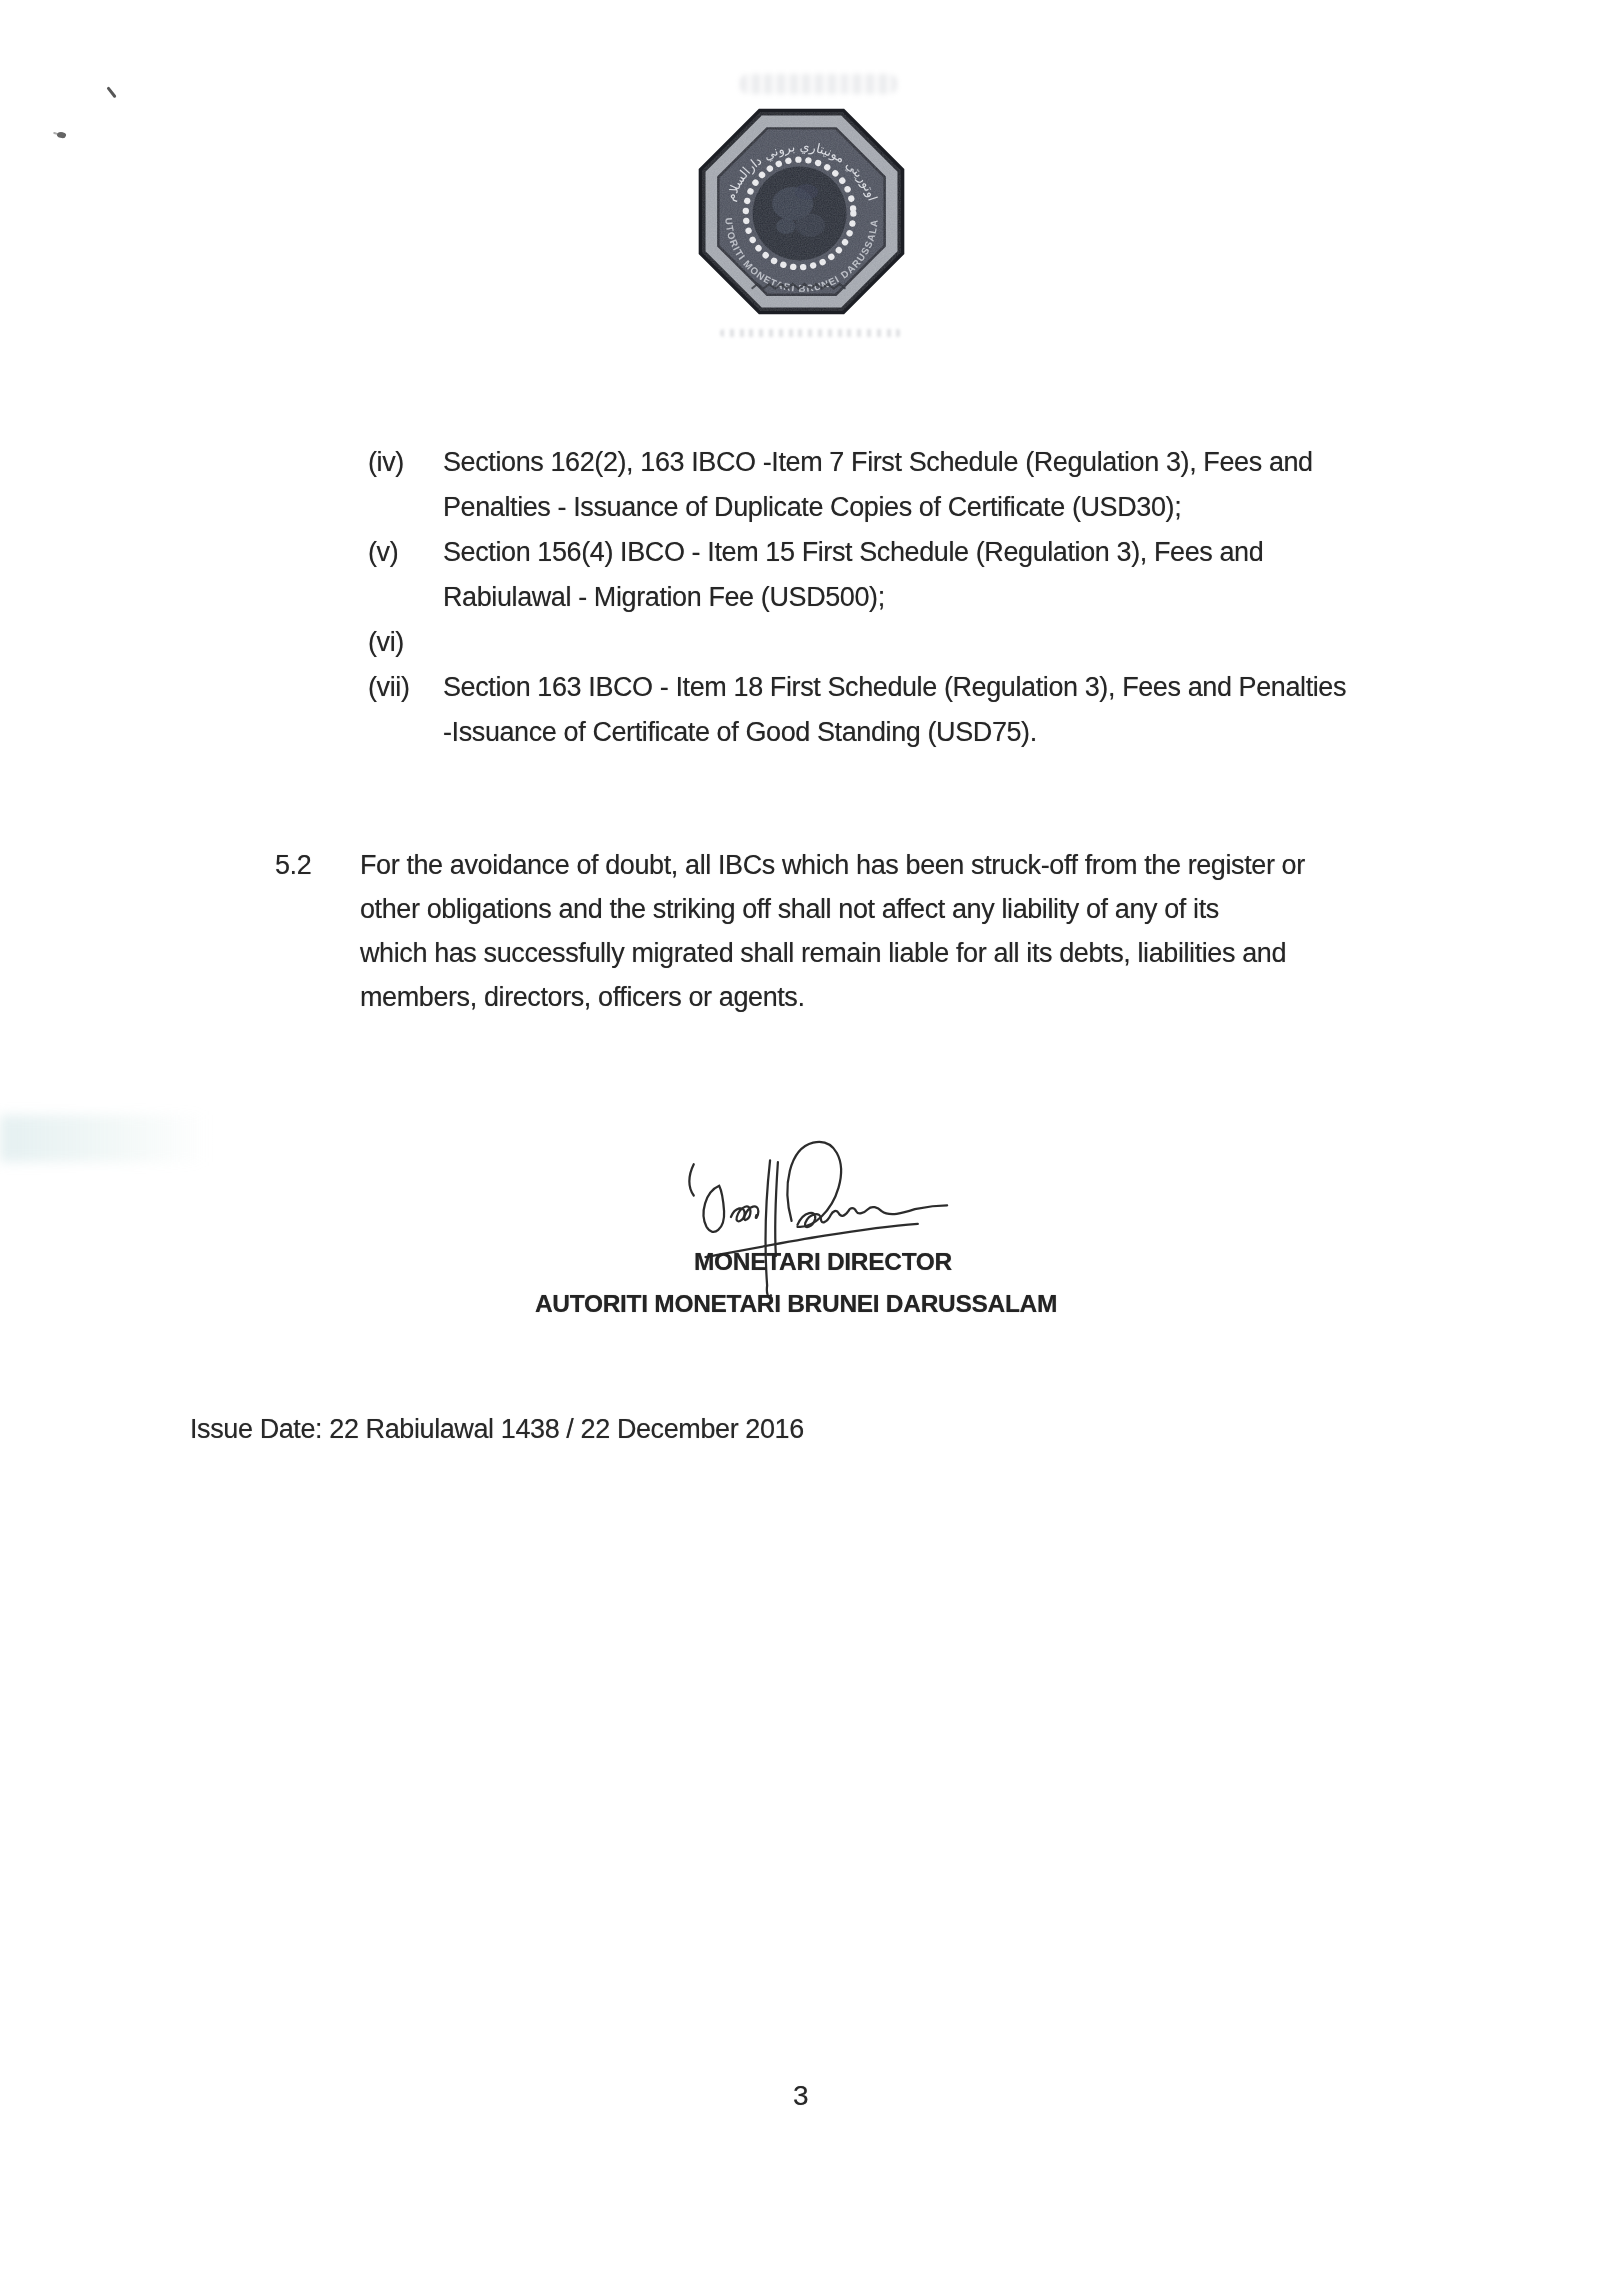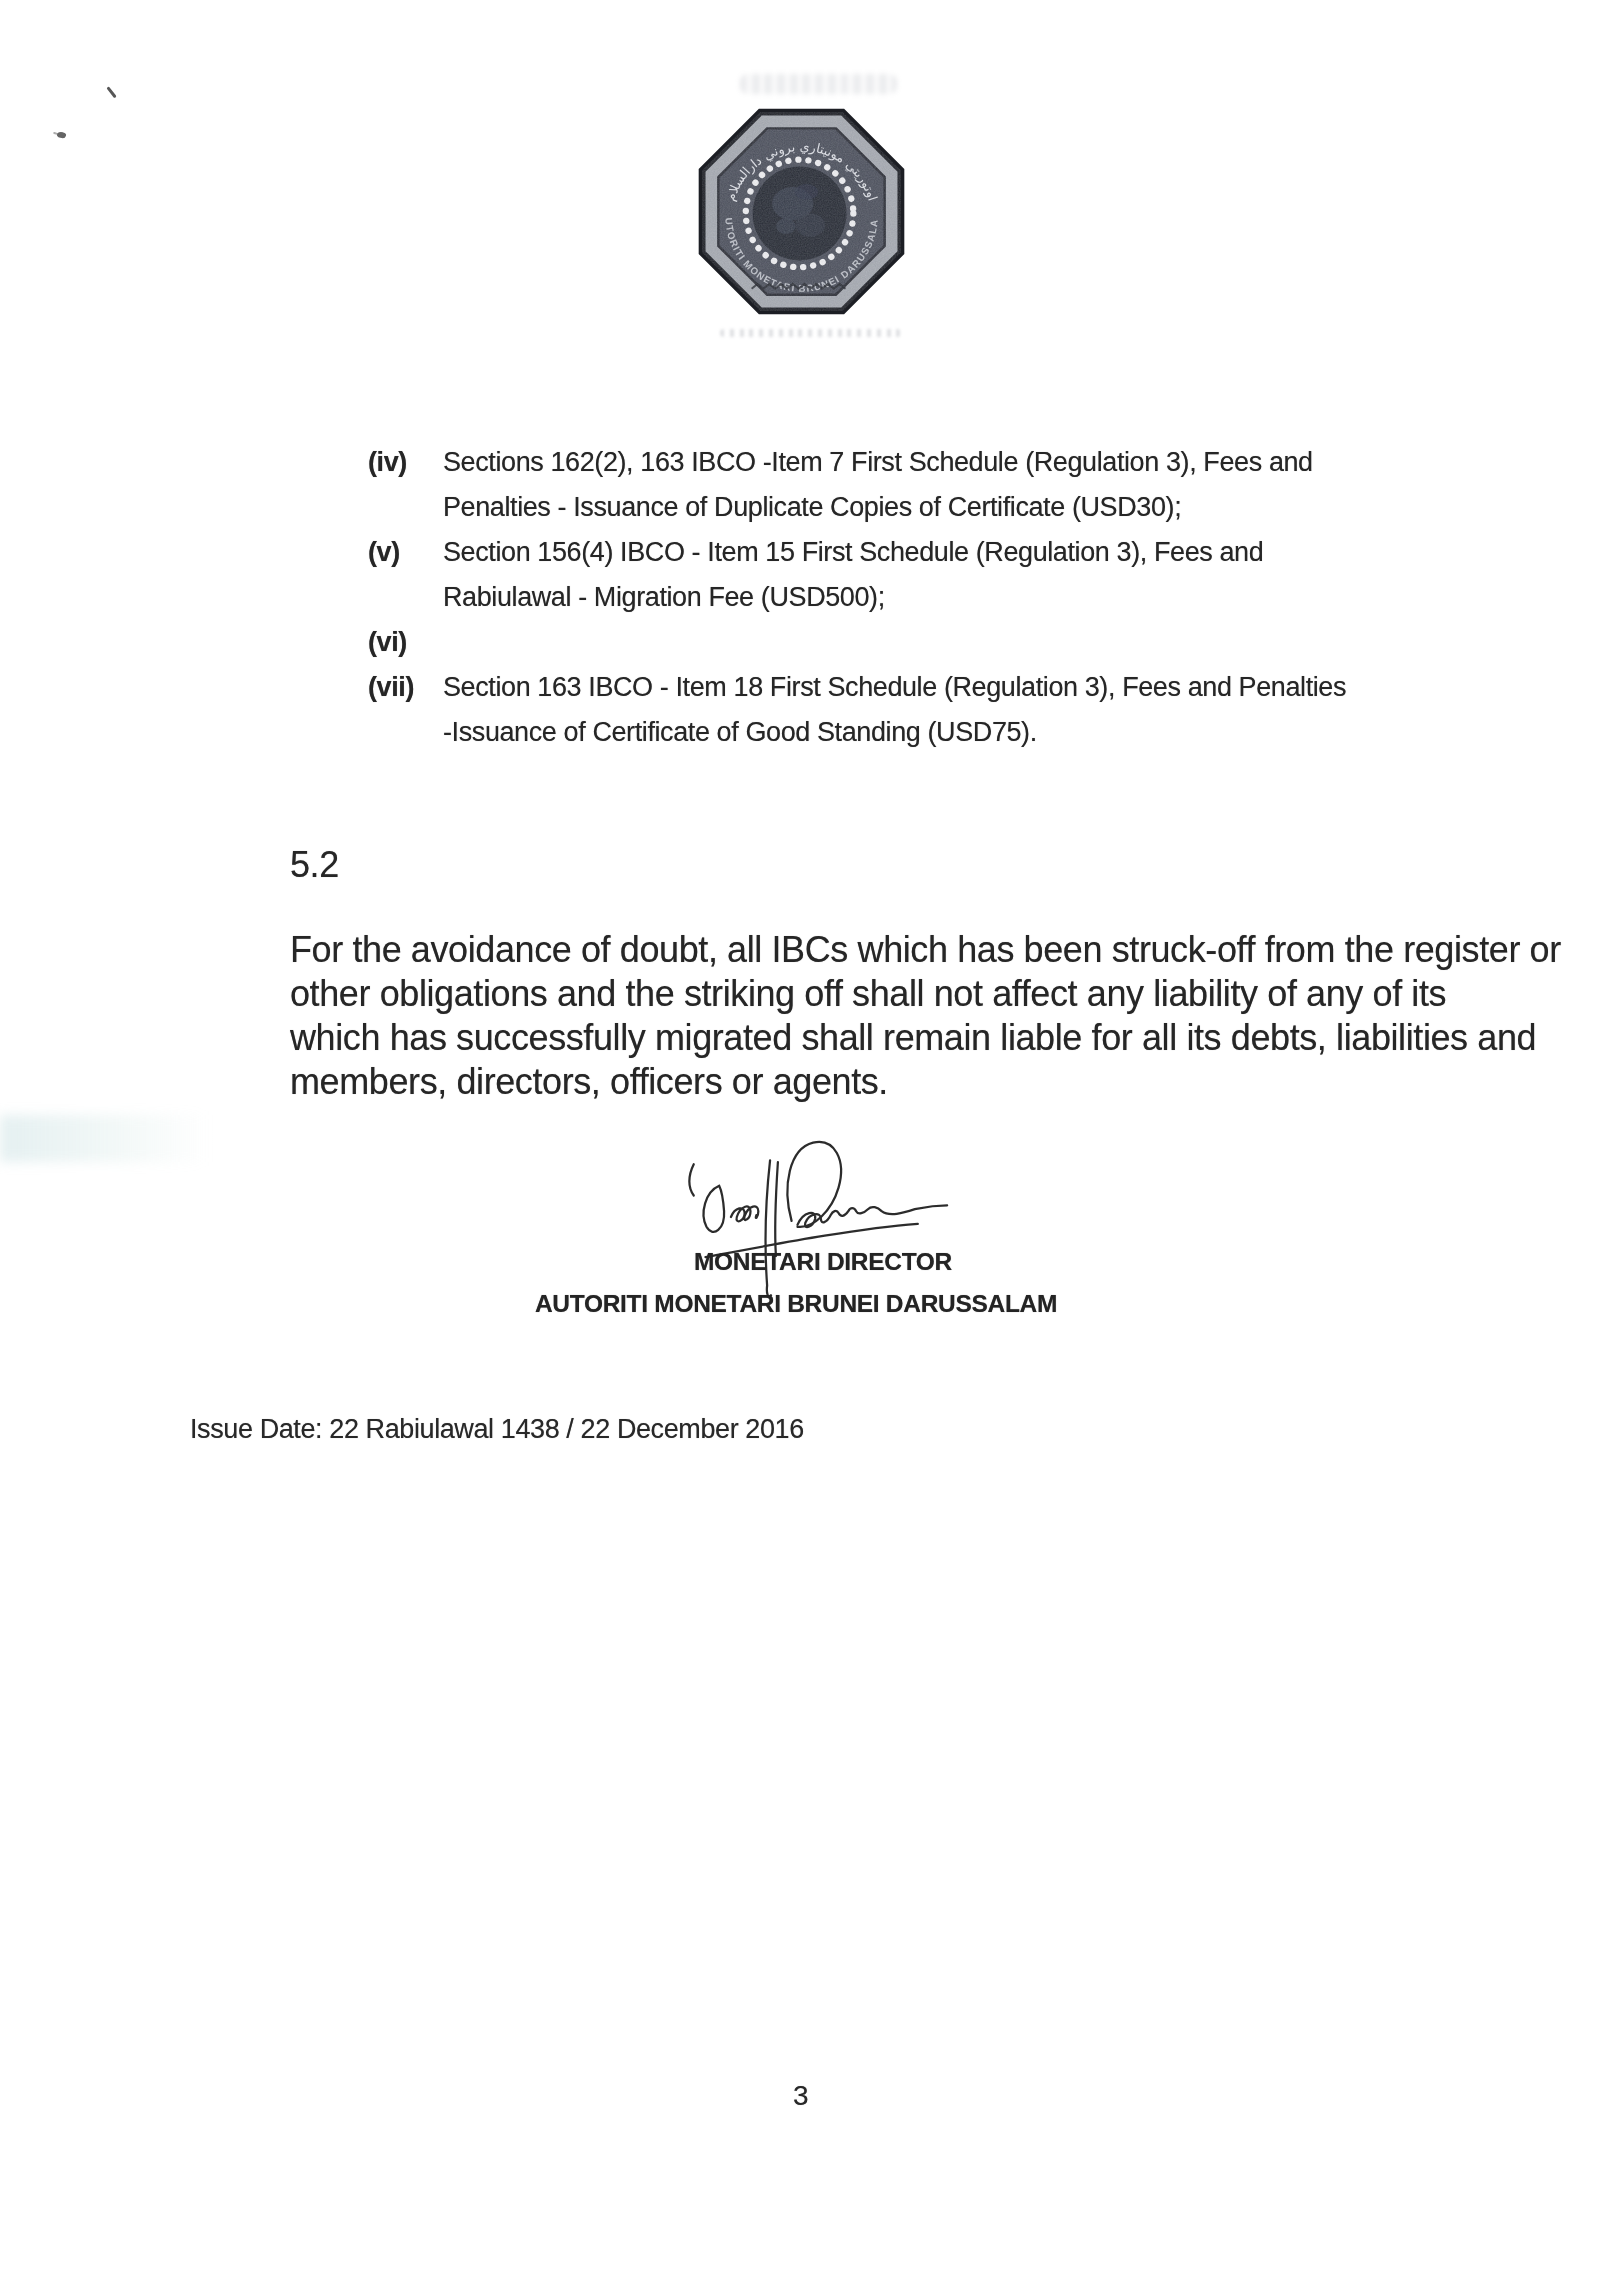--- a/index.html
+++ b/index.html
@@ -20,31 +20,30 @@
     white-space:nowrap;
   }
   
   .fee-list{
     position:absolute;left:368px;top:440px;
     line-height:45px;
     font-size:27px;letter-spacing:-0.4px;
     text-shadow:0 0 0.7px rgba(45,45,45,.55);
   }
   .fee-item{display:flex;}
-  .fee-item .marker{width:75px;flex:0 0 75px;white-space:nowrap;font-weight:bold;}
+  .fee-item .marker{width:75px;flex:0 0 75px;white-space:nowrap;}
   .fee-item .lines{width:990px;}
   .fee-item .line{white-space:nowrap;}
   
   .clause{
-    position:absolute;left:290px;top:843px;
+    position:absolute;left:275px;top:843px;
     line-height:44px;
-    font-size:36px;letter-spacing:-0.4px;
+    font-size:27px;letter-spacing:-0.4px;
     text-shadow:0 0 0.7px rgba(45,45,45,.55);
     display:flex;
-    flex-direction:column;
   }
   .clause .marker{width:85px;flex:0 0 85px;}
   .clause .lines{width:1098px;}
   .clause .line{white-space:nowrap;}
   
   .sig-title{
     position:absolute;left:686px;top:1247px;width:274px;
     text-align:center;font-weight:bold;font-size:24.5px;
     letter-spacing:-0.3px;line-height:29px;white-space:nowrap;
     color:#242424;text-shadow:0 0 0.8px rgba(40,40,40,.6);

